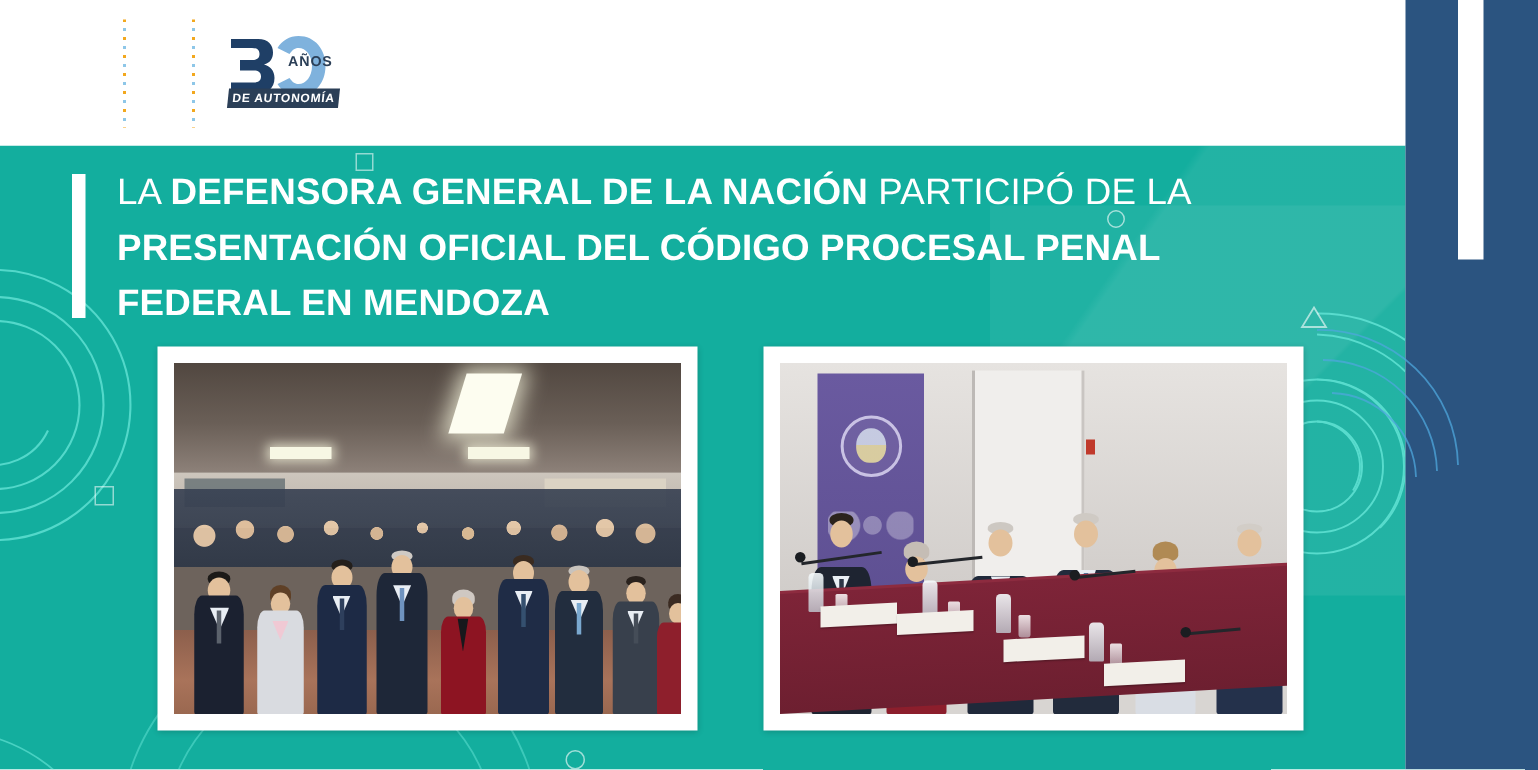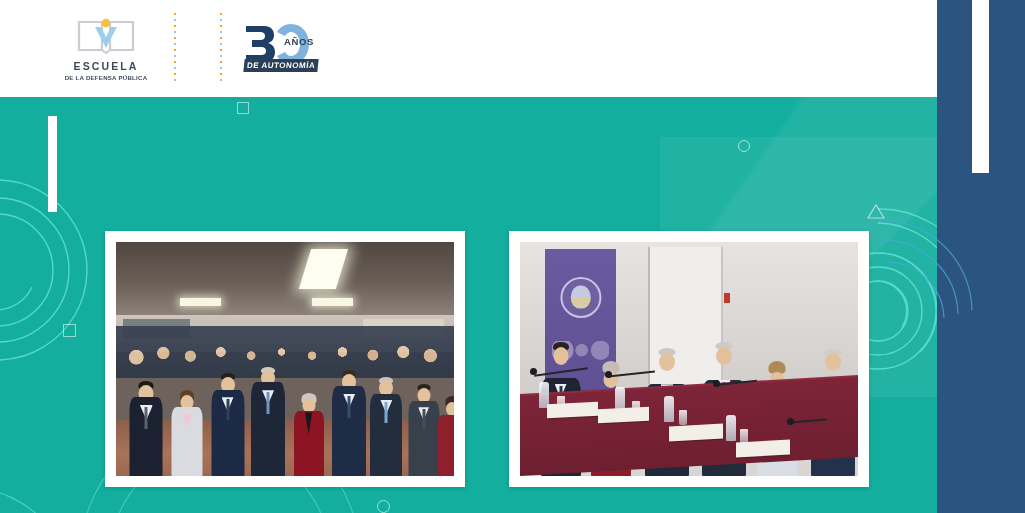--- a/index.html
+++ b/index.html
@@ -401,34 +401,20 @@
     <g stroke="#4ea7dd" stroke-width="1.2" fill="none" opacity="0.75">
       <path d="M18,10 A92,92 0 0,1 112,100"></path>
       <path d="M22,30 A76,76 0 0,1 98,104"></path>
       <path d="M28,52 A58,58 0 0,1 84,108"></path>
     </g>
   </svg>
 
   <div class="header">
     <div class="logo-row">
 
-      <div class="logo-escuela">
-        <div class="book-mark">
-          <svg width="62" height="40" viewBox="0 0 62 40">
-            <path d="M4,6 L27,6 L27,34 L4,34 Z" fill="none" stroke="#c9cdd2" stroke-width="2.2"></path>
-            <path d="M35,6 L58,6 L58,34 L35,34 Z" fill="none" stroke="#c9cdd2" stroke-width="2.2"></path>
-            <path d="M27,6 L31,9 L35,6" fill="none" stroke="#c9cdd2" stroke-width="2"></path>
-            <path d="M27,34 L31,37 L35,34" fill="none" stroke="#c9cdd2" stroke-width="2"></path>
-            <path d="M20,11 L31,32 L42,11 L36,11 L31,21 L26,11 Z" fill="#9ecdee"></path>
-            <circle cx="31" cy="7" r="4.3" fill="#f5c13d"></circle>
-          </svg>
-        </div>
-        <div class="logo-escuela-name">ESCUELA</div>
-        <div class="logo-escuela-sub">DE LA DEFENSA PÚBLICA</div>
-      </div>
 
       <div class="dot-divider"></div>
 
 
       <div class="dot-divider"></div>
 
       <div class="logo-30">
         <svg width="78" height="56" viewBox="0 0 78 56" style="position:absolute; left:0; top:0;">
           <path d="M2,5 L20,5 C27,5 30,9 30,14 C30,18 28,21 24,22 C28,23 31,26 31,31
                    C31,38 26,42 18,42 L2,42 L2,34 L17,34 C20,34 22,33 22,30
@@ -439,20 +425,23 @@
                    C45,11 43,12 41,15 L33,11 C36,6 41,3 47,3 Z" fill="#7fb2dd"></path>
         </svg>
         <div class="logo30-anos">AÑOS</div>
         <div class="logo30-auto">DE AUTONOMÍA</div>
       </div>
 
     </div>
   </div>
 
   <div class="title-bar"></div>
+  <div class="title">
+    <span>LA </span><b>DEFENSORA GENERAL DE LA NACIÓN</b><span> PARTICIPÓ DE LA </span><b>PRESENTACIÓN OFICIAL DEL CÓDIGO PROCESAL PENAL FEDERAL EN MENDOZA</b>
+  </div>
 
   <div class="deco sq-outline" style="left:237px; top:102px; width:12px; height:12px; z-index:5;"></div>
   <div class="deco circ-outline" style="left:738px; top:140px; width:12px; height:12px; z-index:5;"></div>
   <div class="deco sq-outline" style="left:63px; top:324px; width:13px; height:13px; z-index:5;"></div>
   <div class="deco circ-outline" style="left:377px; top:500px; width:13px; height:13px; z-index:9;"></div>
   <svg class="deco" style="left:866px; top:203px; width:20px; height:17px; z-index:5;" viewBox="0 0 20 17">
     <path d="M10,2 L18,15 L2,15 Z" fill="none" stroke="rgba(255,255,255,0.6)" stroke-width="1.2"></path>
   </svg>
 
   <div class="photo-frame photo-left">

